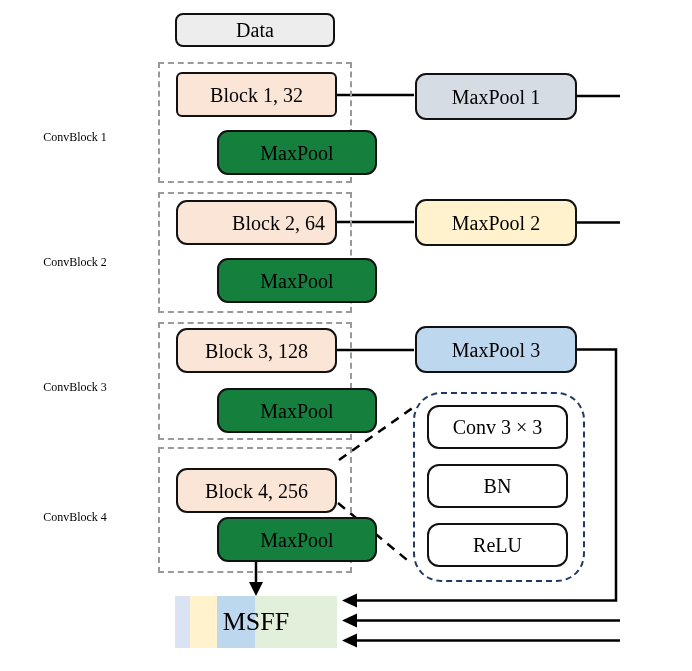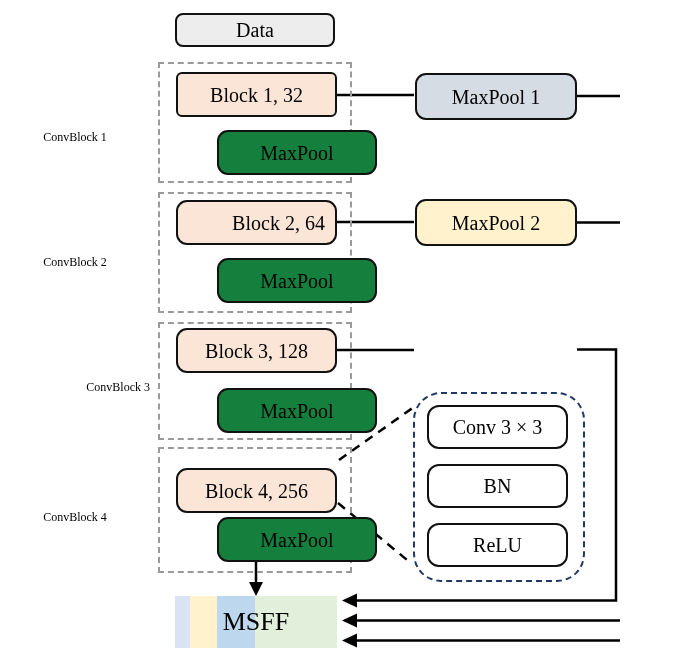--- a/index.html
+++ b/index.html
@@ -14,21 +14,21 @@
   .data-box{left:175px;top:13px;width:160px;height:34px;background:#ededed;border-radius:8px;border-width:2px;}
   .group{position:absolute;left:158px;width:194px;box-sizing:border-box;border:2px dashed #9a9a9a;}
   .g1{top:62px;height:121px;} .g2{top:192px;height:121px;} .g3{top:322px;height:118px;} .g4{top:447px;height:126px;}
   .block{left:176px;width:161px;height:45px;background:#fbe5d6;}
   .b1{top:72px;border-radius:6px;} .b2{top:200px;padding-left:44px;} .b3{top:328px;} .b4{top:457px;margin-top:11px;}
   .pool{left:176px;width:160px;height:45px;background:#15803d;margin-left:41px;}
   .p1{top:130px;} .p2{top:258px;} .p3{top:388px;} .p4{top:517px;}
   .side-label{
     position:absolute;left:0px;width:150px;text-align:center;font-size:12px;line-height:26px;height:26px;
   }
-  .sl1{top:124px;} .sl2{top:249px;} .sl3{top:374px;text-align:right;} .sl4{top:504px;}
+  .sl1{top:124px;} .sl2{top:249px;} .sl3{top:374px;} .sl4{top:504px;}
   .mpo{left:415px;width:162px;height:47px;}
   .mpo1{top:73px;background:#d6dce4;}
   .mpo2{top:199px;background:#fff2cc;}
   .mpo3{top:326px;background:#bdd7ee;}
   .detail{
     position:absolute;left:413px;top:392px;width:172px;height:190px;box-sizing:border-box;
     border:2.5px dashed #1f3864;border-radius:28px;
   }
   .det-box{left:427px;width:141px;height:44px;background:#fff;border-radius:12px;text-align:center;}
   .d1{top:405px;} .d2{top:464px;} .d3{top:523px;}
@@ -93,20 +93,21 @@
     <div class="box pool p2">MaxPool</div>
 
     <div class="box block b3">Block 3, 128</div>
     <div class="box pool p3">MaxPool</div>
 
     <div class="box block b4">Block 4, 256</div>
     <div class="box pool p4">MaxPool</div>
 
     <div class="box mpo mpo1">MaxPool 1</div>
     <div class="box mpo mpo2">MaxPool 2</div>
+    <div class="box mpo mpo3">MaxPool 3</div>
 
     <div class="detail"></div>
     <div class="box det-box d1">Conv 3 × 3</div>
     <div class="box det-box d3">ReLU</div>
     <div class="box det-box d2">BN</div>
 
     <div class="msff">
       <div class="seg seg0"></div>
       <div class="seg seg1"></div>
       <div class="seg seg2"></div>

